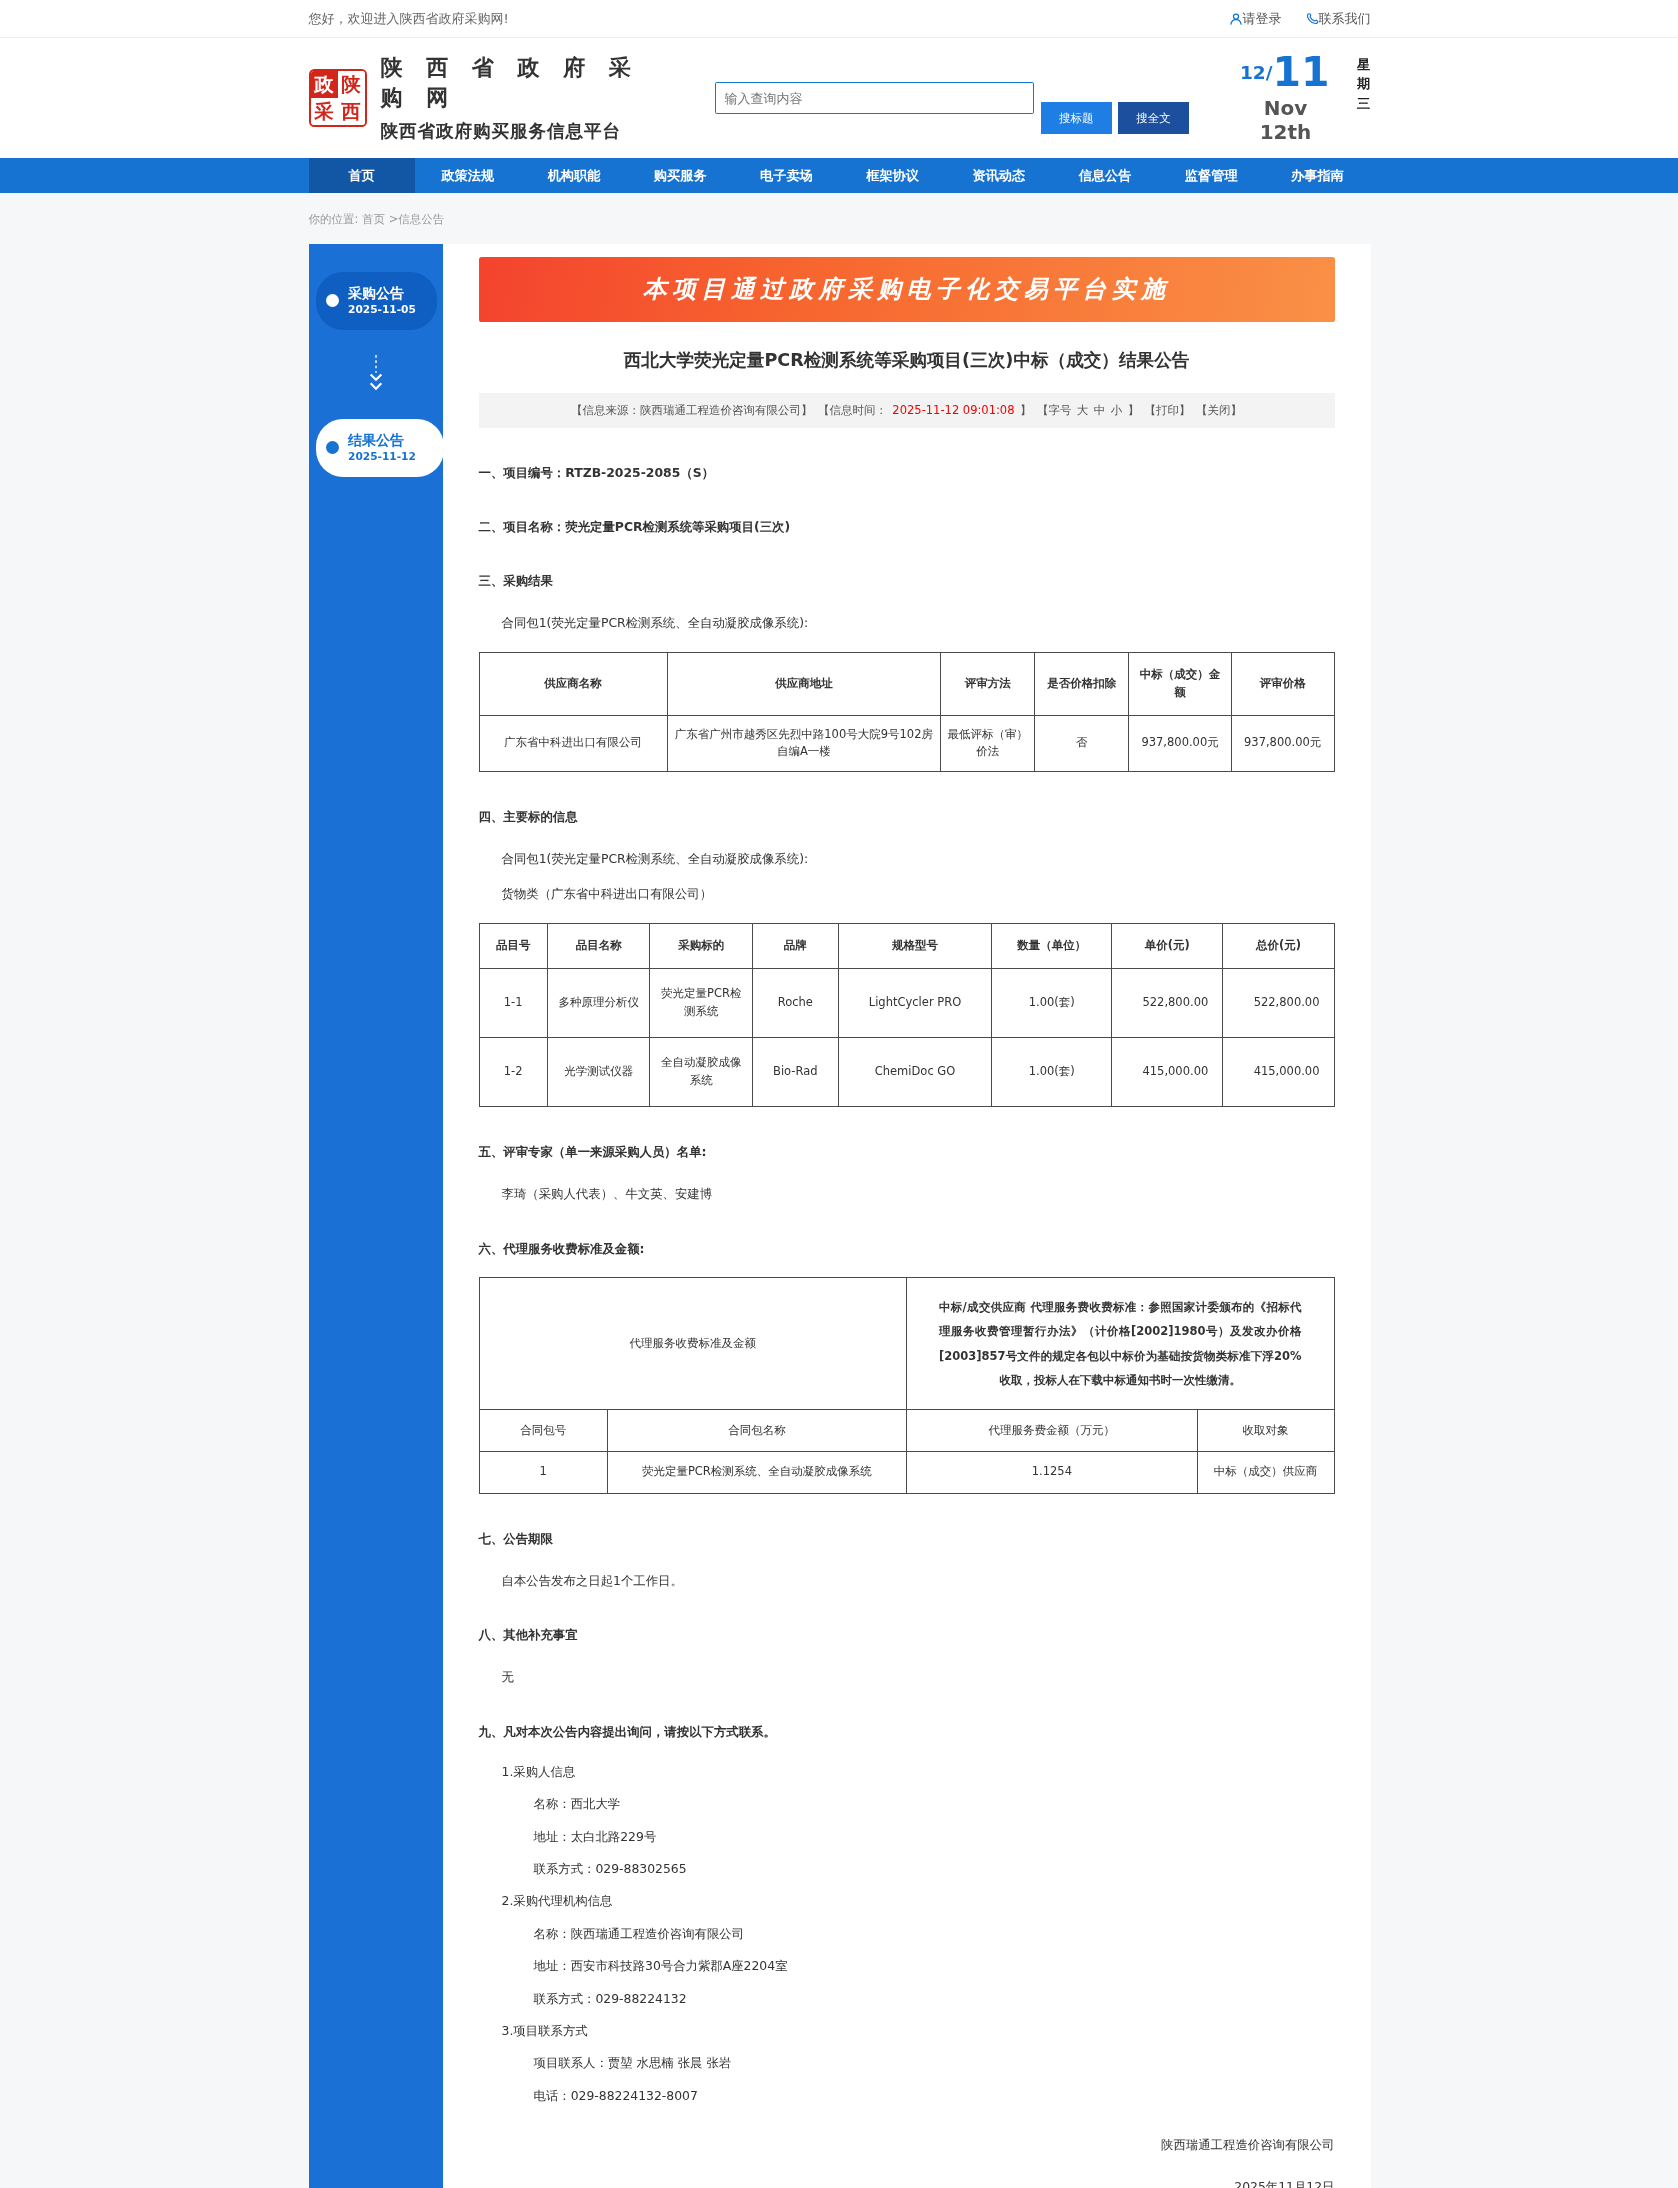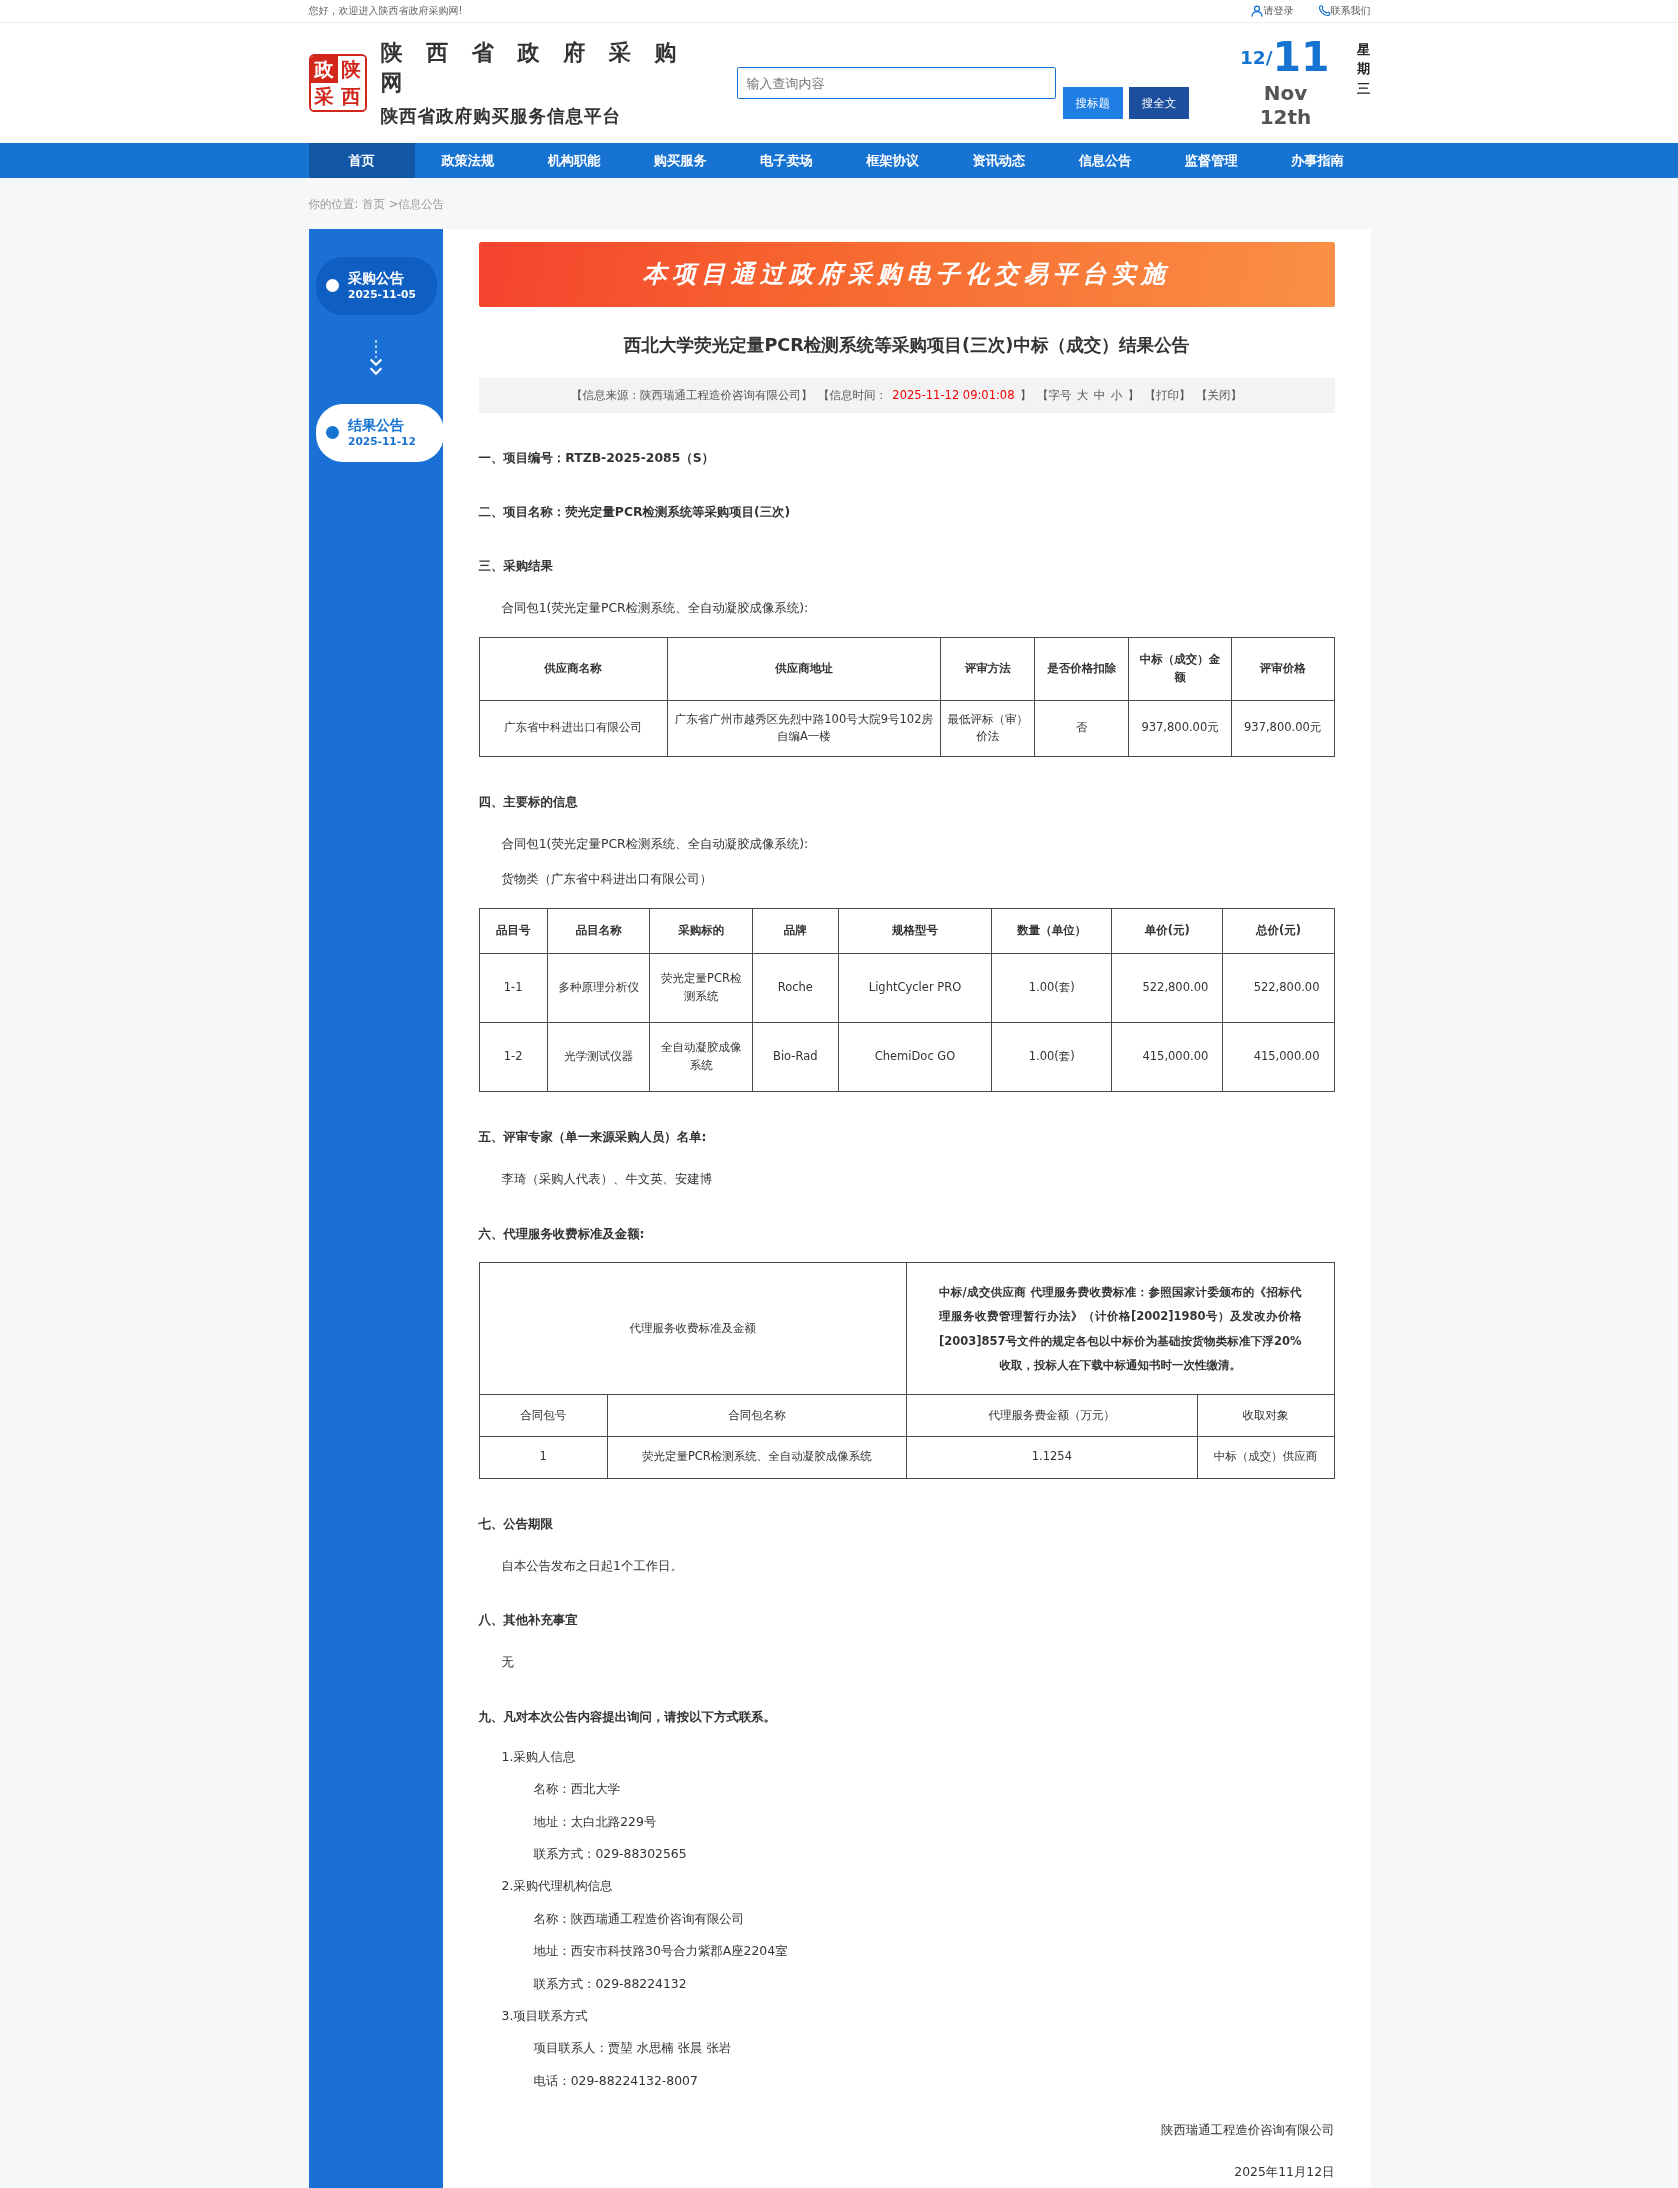--- a/index.html
+++ b/index.html
@@ -4,39 +4,39 @@
 <style>
   * { box-sizing: border-box; }
   html,body { margin:0; padding:0; }
   body {
     width:1679px; background:#ffffff; color:#333;
     font-family:"DejaVu Sans","Liberation Sans",sans-serif;
   }
   .shell { width:1062px; margin:0 auto; }
 
   
-  .topbar { background:#fff; border-bottom:0.9px solid #ececec; height:23px; font-size:10px; color:#666; }
+  .topbar { background:#fff; border-bottom:0.9px solid #ececec; height:38px; font-size:13px; color:#666; }
   .topbar .shell { display:flex; align-items:center; height:100%; }
   .topbar-right { margin-left:auto; display:flex; align-items:center; gap:23px; color:#555; }
   .top-link { display:flex; align-items:center; gap:0; cursor:pointer; }
   .blue-ic { stroke:#1673d2; fill:none; stroke-width:1.8; }
 
   
   .header { height:120px; background:#fff; }
   .header .shell { display:flex; align-items:center; height:100%; }
   .logo { width:58px; height:58px; border:2.6px solid #d2261b; border-radius:5.3px; display:grid; grid-template-columns:1fr 1fr; grid-template-rows:1fr 1fr; overflow:hidden; background:#fff; flex:none; }
   .logo span { display:flex; align-items:center; justify-content:center; font-weight:bold; font-size:19.4px; }
   .lg-a { background:#d2261b; color:#fff; }
   .lg-b { background:#fff; color:#d2261b; }
   .site-names { margin-left:14px; }
   .site-title { font-size:22px; font-weight:bold; letter-spacing:8px; color:#333; }
   .site-sub { font-size:17.6px; font-weight:bold; letter-spacing:0.9px; color:#333; margin-top:6.2px; }
   .search-wrap { margin-left:46px; display:flex; align-items:center; }
   .search-input { width:319px; height:32px; border:1.8px solid #1673d2; border-radius:1.8px; padding:0 8.8px; font-size:13px; color:#333; outline:none; font-family:inherit; }
-  .btn-search { height:32px; width:60px; border:none; color:#fff; font-size:11.5px; cursor:pointer; font-family:inherit;margin-top:40px; }
+  .btn-search { height:32px; width:71px; border:none; color:#fff; font-size:11.5px; cursor:pointer; font-family:inherit;margin-top:40px; }
   .btn-title { background:#1e7ee4; margin-left:7px; }
   .btn-full { background:#1c4f9e; margin-left:6.2px; }
   .date-widget { margin-left:51px; display:flex; align-items:flex-start;gap:12px; }
   .date-nums { text-align:center; }
   .d-top { color:#1673d2; font-weight:bold; line-height:1; display:flex; align-items:flex-start; }
   .d-mon { font-size:18.5px; padding-top:12.4px; }
   .d-day { font-size:41px; }
   .d-en { color:#555; font-size:20px; font-weight:bold; margin-top:3.5px; }
   .weekday { margin-left:14px; font-size:13.2px; font-weight:bold; color:#222; width:15px; line-height:1.45; word-break:break-all; padding-top:3.5px; }
 

